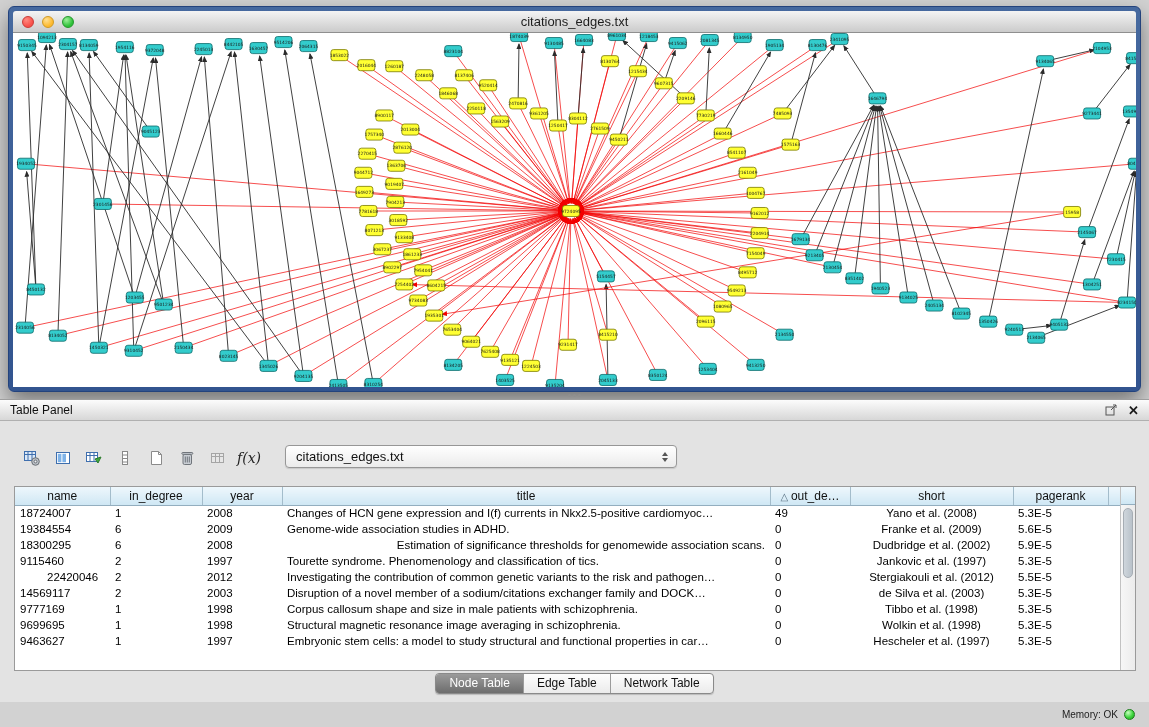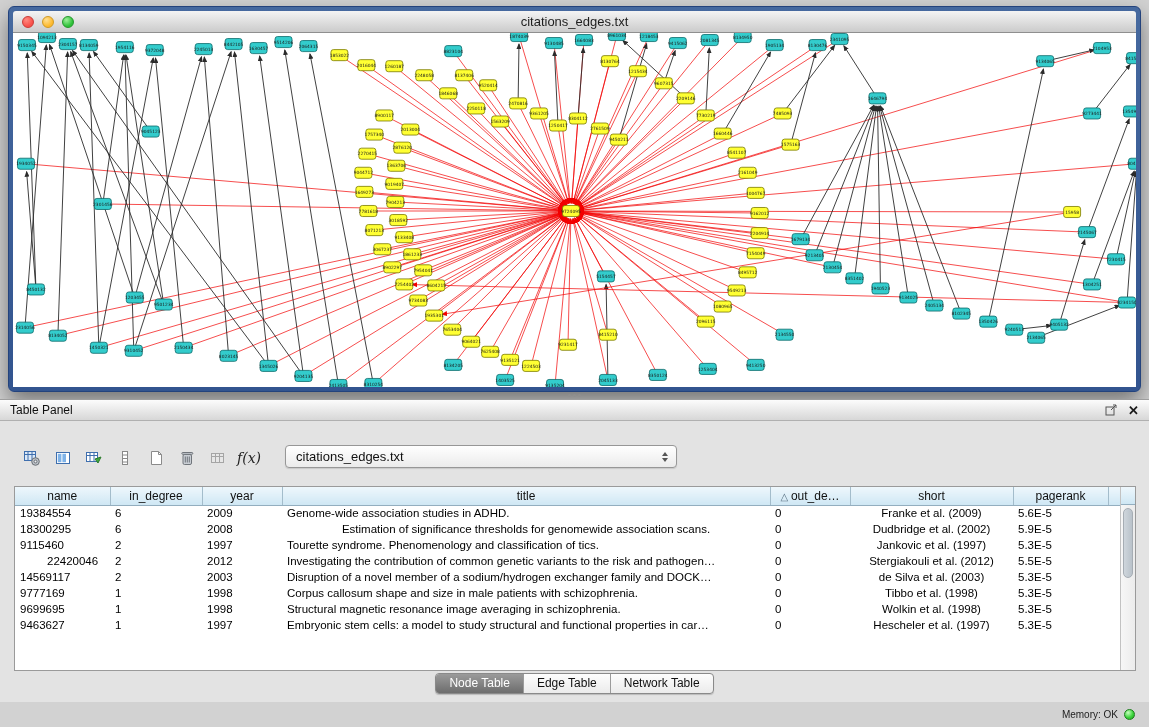--- a/index.html
+++ b/index.html
@@ -893,34 +893,44 @@
             <th style="width: 80px;">year</th>
             <th style="width: 488px;">title</th>
             <th style="width: 80px;"><span class="sort">△ </span>out_de…</th>
             <th style="width: 163px;">short</th>
             <th style="width: 95px;">pagerank</th>
             <th class="fill"></th>
           </tr>
         </thead>
         <tbody>
           <tr>
+            <td style="text-align: left;">18724007</td>
+            <td style="text-align: left;">1</td>
+            <td style="text-align: left;">2008</td>
+            <td style="text-align: left;">Changes of HCN gene expression and I(f) currents in Nkx2.5-positive cardiomyoc…</td>
+            <td style="text-align: left;">49</td>
+            <td style="text-align: center;">Yano et al. (2008)</td>
+            <td style="text-align: left;">5.3E-5</td>
+            <td></td>
+          </tr>
+          <tr>
             <td style="text-align: left;">19384554</td>
             <td style="text-align: left;">6</td>
             <td style="text-align: left;">2009</td>
             <td style="text-align: left;">Genome-wide association studies in ADHD.</td>
             <td style="text-align: left;">0</td>
             <td style="text-align: center;">Franke et al. (2009)</td>
             <td style="text-align: left;">5.6E-5</td>
             <td></td>
           </tr>
           <tr>
             <td style="text-align: left;">18300295</td>
             <td style="text-align: left;">6</td>
             <td style="text-align: left;">2008</td>
-            <td style="text-align: center; margin-top: 21px;">Estimation of significance thresholds for genomewide association scans.</td>
+            <td style="text-align: right; margin-top: 21px;">Estimation of significance thresholds for genomewide association scans.</td>
             <td style="text-align: left;">0</td>
             <td style="text-align: center;">Dudbridge et al. (2002)</td>
             <td style="text-align: left;">5.9E-5</td>
             <td></td>
           </tr>
           <tr>
             <td style="text-align: left;">9115460</td>
             <td style="text-align: left;">2</td>
             <td style="text-align: left;">1997</td>
             <td style="text-align: left;">Tourette syndrome. Phenomenology and classification of tics.</td>
@@ -936,21 +946,21 @@
             <td style="text-align: left;">Investigating the contribution of common genetic variants to the risk and pathogen…</td>
             <td style="text-align: left;">0</td>
             <td style="text-align: center;">Stergiakouli et al. (2012)</td>
             <td style="text-align: left; margin-top: 32px;">5.5E-5</td>
             <td></td>
           </tr>
           <tr>
             <td style="text-align: left;">14569117</td>
             <td style="text-align: left;">2</td>
             <td style="text-align: left;">2003</td>
-            <td style="text-align: left;">Disruption of a novel member of a sodium/hydrogen exchanger family and DOCK…</td>
+            <td style="text-align: left;">Disruption of a novel member of a sodium/citations exchanger family and DOCK…</td>
             <td style="text-align: left;">0</td>
             <td style="text-align: center;">de Silva et al. (2003)</td>
             <td style="text-align: left;">5.3E-5</td>
             <td></td>
           </tr>
           <tr>
             <td style="text-align: left;">9777169</td>
             <td style="text-align: left;">1</td>
             <td style="text-align: left;">1998</td>
             <td style="text-align: left;">Corpus callosum shape and size in male patients with schizophrenia.</td>

